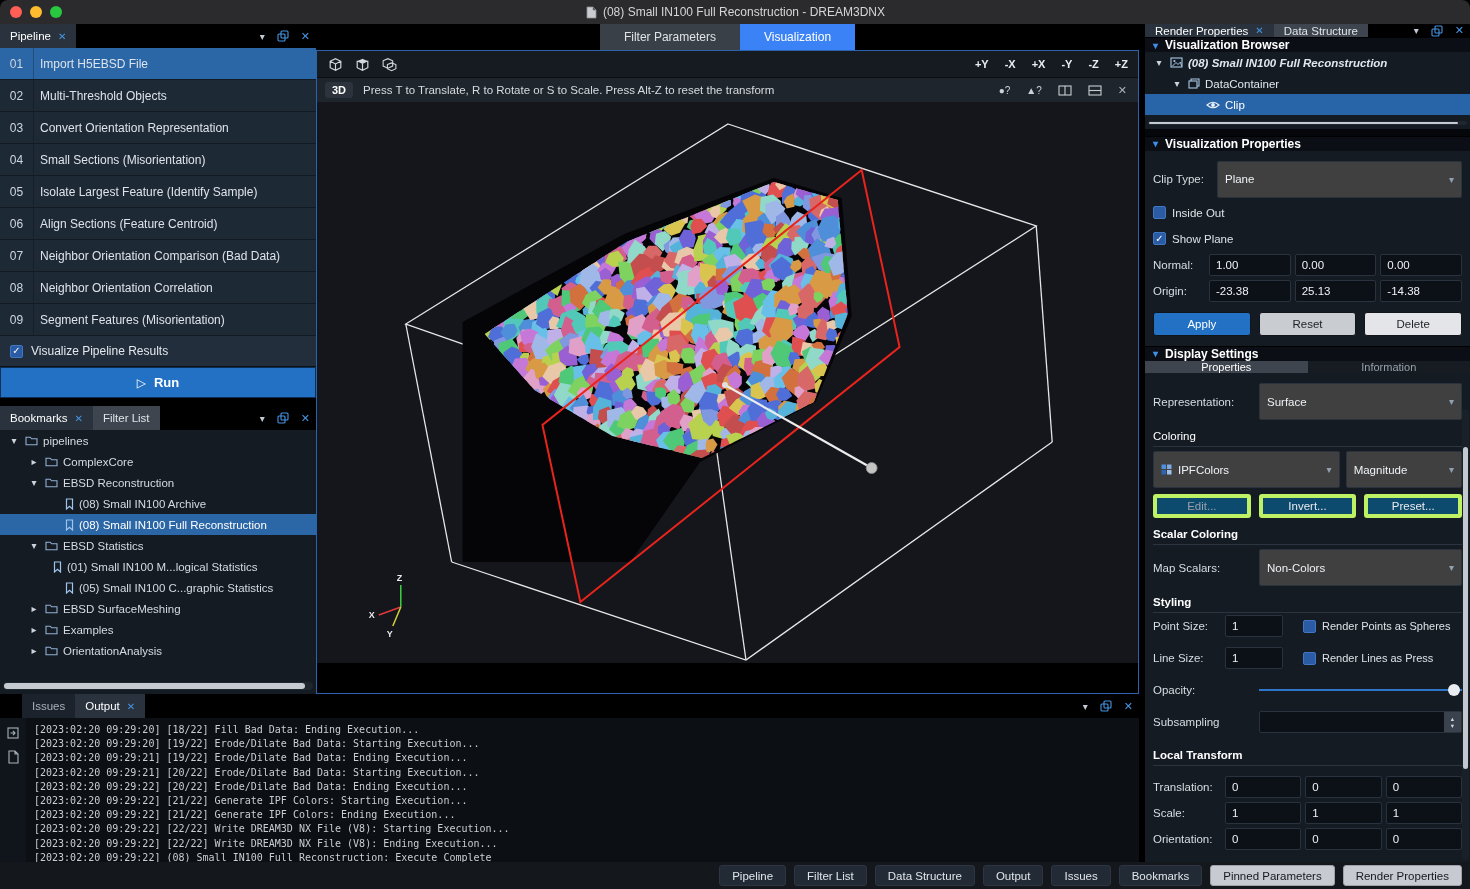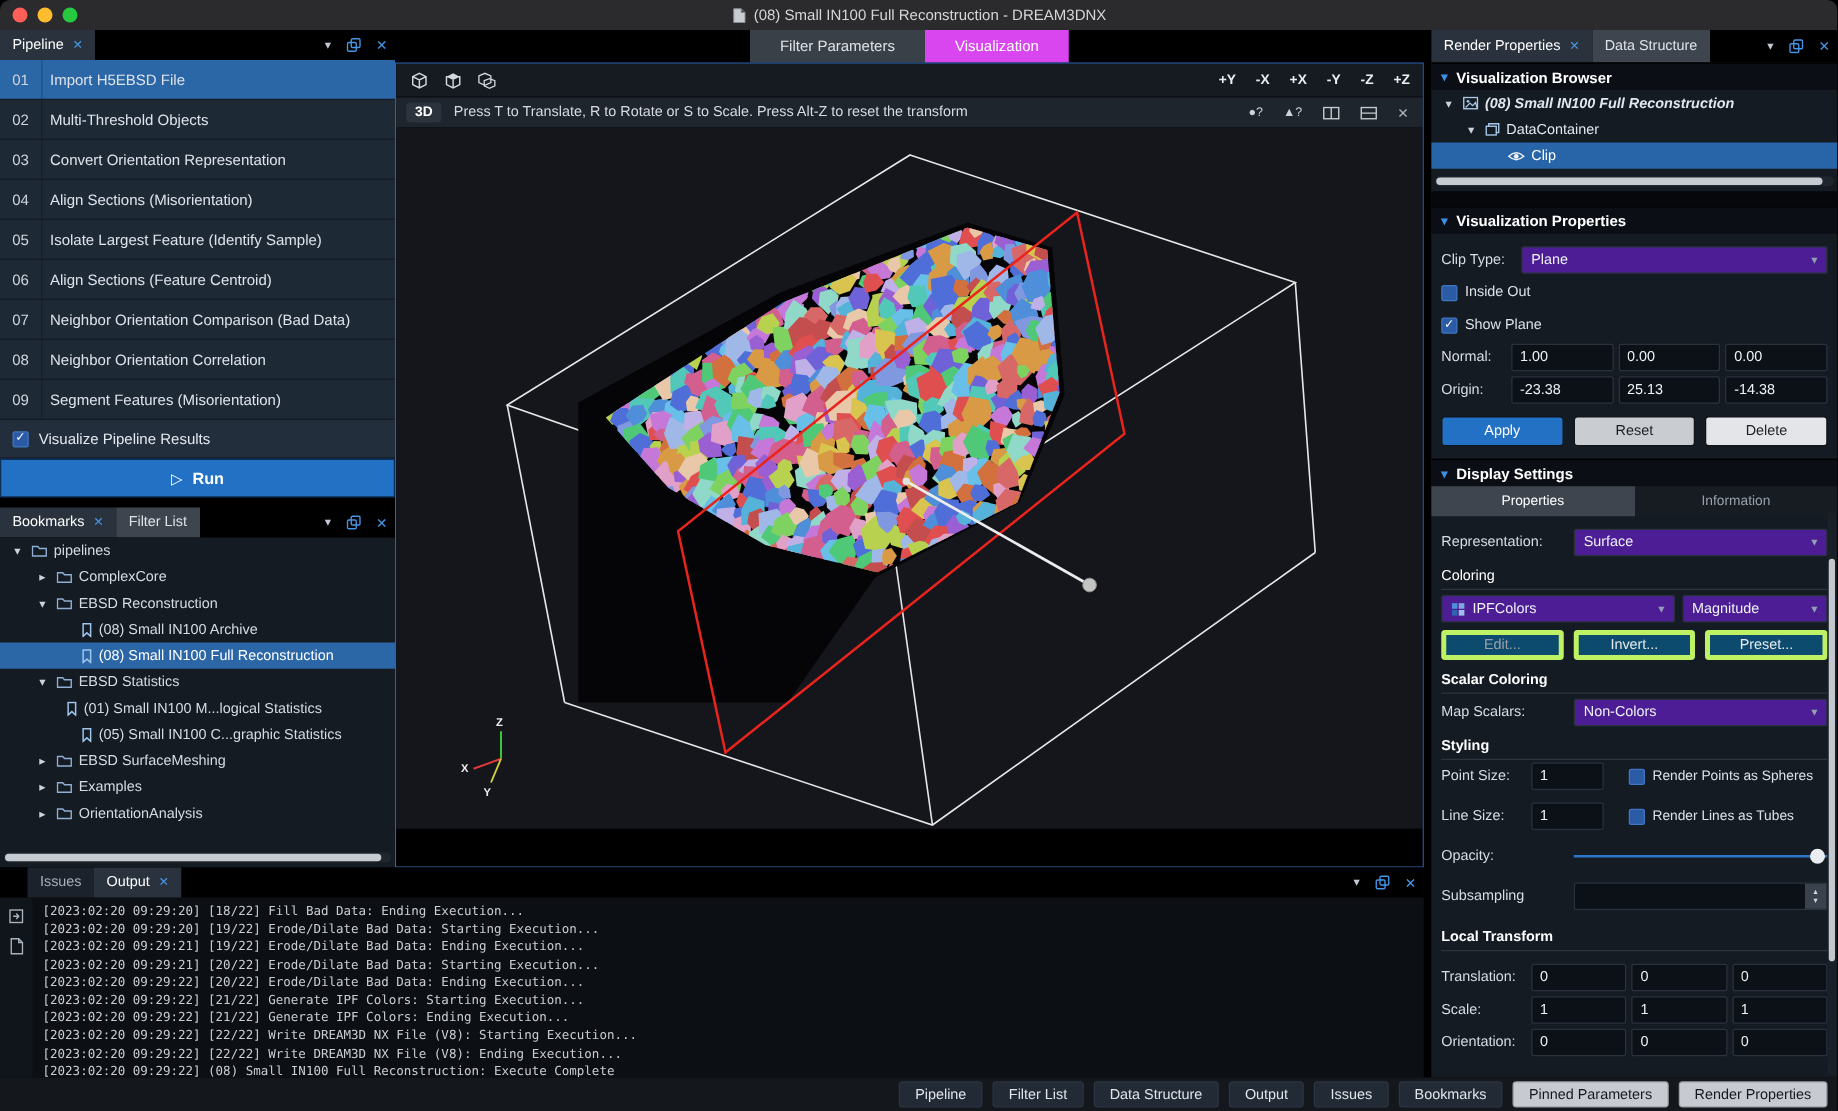--- a/index.html
+++ b/index.html
@@ -39,21 +39,21 @@
   .tree-row.sel { background:#2b66a6; color:#fff; }
   .caret { width:12px; text-align:center; color:#cdd3da; font-size:10px; flex:0 0 12px; }
   .ic { display:flex; align-items:center; }
   .hscroll { height:8px; margin:6px 3px 4px 3px; background:#20262d; border-radius:4px; position:relative; }
   .hscroll .thumb { position:absolute; left:1px; top:1px; bottom:1px; width:97%; background:#c6cbd1; border-radius:4px; }
 
   
   .center-col { position:absolute; left:316px; top:24px; width:823px; height:670px; background:#000; display:flex; flex-direction:column; }
   .center-tabs { height:26px; background:#000; display:flex; justify-content:center; }
   .ctab { padding:0 24px; display:flex; align-items:center; font-size:12px; color:#dfe3e8; background:#3a4047; }
-  .ctab.viz { background:#d946ef; color:#fff; }
+  .ctab.viz { background:#3b82f6; color:#fff; }
   .vp-frame { flex:1; border:1px solid #2b63ae; display:flex; flex-direction:column; }
   .vp-toolbar { height:26px; background:#161b22; display:flex; align-items:center; gap:10px; padding:0 10px; }
   .tool-ic { display:flex; align-items:center; }
   .cam-btns { display:flex; gap:16px; }
   .cam-btn { color:#e9edf3; font-size:11px; font-weight:700; cursor:pointer; }
   .vp-infobar { height:25px; background:#1f252c; display:flex; align-items:center; gap:10px; padding:0 8px; border-top:1px solid #0a0d11; }
   .badge3d { background:#2c333d; color:#fff; font-size:11px; font-weight:700; padding:2px 7px; border-radius:3px; }
   .hint { color:#d7dbe1; font-size:11.5px; }
   .info-ic { color:#ccd2d9; font-size:10px; display:flex; align-items:center; padding:0 3px; }
   .info-ic.gray { color:#aab1b9; font-size:11px; }
@@ -66,21 +66,21 @@
   .sec-header { height:22px; background:#0b0f15; border-top:1px solid #000; display:flex; align-items:center; gap:7px; padding:0 8px; color:#fff; font-size:12px; font-weight:600; }
   .sec-header .chv { color:#3f8fe8; font-size:10px; }
   .vb-row { height:21px; display:flex; align-items:center; gap:5px; color:#e2e7ed; font-size:11.5px; white-space:nowrap; }
   .vb-row.italic .tree-label { font-style:italic; font-weight:600; }
   .vb-row.sel { background:#2765a8; color:#fff; }
   .gap-black { height:12px; background:#05070a; }
   .form-body { padding:6px 8px 8px 8px; }
   .frow { display:flex; align-items:center; gap:6px; margin:4px 0; min-height:22px; }
   .flabel { color:#d8dde3; font-size:11.5px; flex:0 0 auto; }
   .lw-xs{width:50px}.lw-s{width:58px}.lw-m{width:66px}.lw-l{width:100px}
-  .select { display:flex; align-items:center; gap:6px; background:#4c1d95; border:1px solid #2a323d; height:22px; padding:0 7px; border-radius:2px; flex:1; color:#eef1f5; font-size:11.5px; cursor:pointer; }
+  .select { display:flex; align-items:center; gap:6px; background:#404040; border:1px solid #2a323d; height:37px; padding:0 7px; border-radius:2px; flex:1; color:#eef1f5; font-size:11.5px; cursor:pointer; }
   .sel-caret { margin-left:auto; color:#8fa0b2; font-size:10px; }
   .field { background:#0c1118; border:1px solid #2a323d; height:22px; border-radius:2px; color:#eef1f5; font-size:11.5px; padding:0 6px; width:100%; font-family:inherit; }
   input.field { outline:none; }
   .triple { display:flex; gap:4px; flex:1; }
   .triple input { flex:1; min-width:0; }
   .cb { width:13px; height:13px; background:#2a5ba4; border:1px solid #3f77c4; border-radius:2px; display:flex; align-items:center; justify-content:center; flex:0 0 13px; cursor:pointer; }
   .cb .mark { display:none; color:#fff; font-size:10px; line-height:1; }
   .cb.on .mark { display:block; }
   .cb-label { color:#dde2e8; font-size:11.5px; }
   .btn-row { display:flex; gap:8px; margin:10px 0 2px 0; }
@@ -161,21 +161,21 @@
         <div class="pl-step">
           <span class="pl-num">02</span>
           <span class="pl-label">Multi-Threshold Objects</span>
         </div>
         <div class="pl-step">
           <span class="pl-num">03</span>
           <span class="pl-label">Convert Orientation Representation</span>
         </div>
         <div class="pl-step">
           <span class="pl-num">04</span>
-          <span class="pl-label">Align Sections (Misorientation)</span>
+          <span class="pl-label">Small Sections (Misorientation)</span>
         </div>
         <div class="pl-step">
           <span class="pl-num">05</span>
           <span class="pl-label">Isolate Largest Feature (Identify Sample)</span>
         </div>
         <div class="pl-step">
           <span class="pl-num">06</span>
           <span class="pl-label">Align Sections (Feature Centroid)</span>
         </div>
         <div class="pl-step">
@@ -1414,21 +1414,21 @@
       <div class="frow" style="margin-top:0">
         <span class="flabel lw-m">Point Size:</span>
         <input class="field" style="width: 58px; flex: 0 0 58px;" value="1">
         <span class="cb" style="margin-left:14px"></span>
         <span class="cb-label" style="font-size:11px">Render Points as Spheres</span>
       </div>
       <div class="frow" style="margin-top:10px">
         <span class="flabel lw-m">Line Size:</span>
         <input class="field" style="width: 58px; flex: 0 0 58px;" value="1">
         <span class="cb" style="margin-left:14px"></span>
-        <span class="cb-label" style="font-size:11px">Render Lines as Tubes</span>
+        <span class="cb-label" style="font-size:11px">Render Lines as Press</span>
       </div>
       <div class="frow" style="margin-top:10px">
         <span class="flabel lw-l">Opacity:</span>
         <div class="slider">
           <div class="track"></div>
           <div class="thumb"></div>
         </div>
       </div>
       <div class="frow" style="margin-top:10px">
         <span class="flabel lw-l">Subsampling</span>

